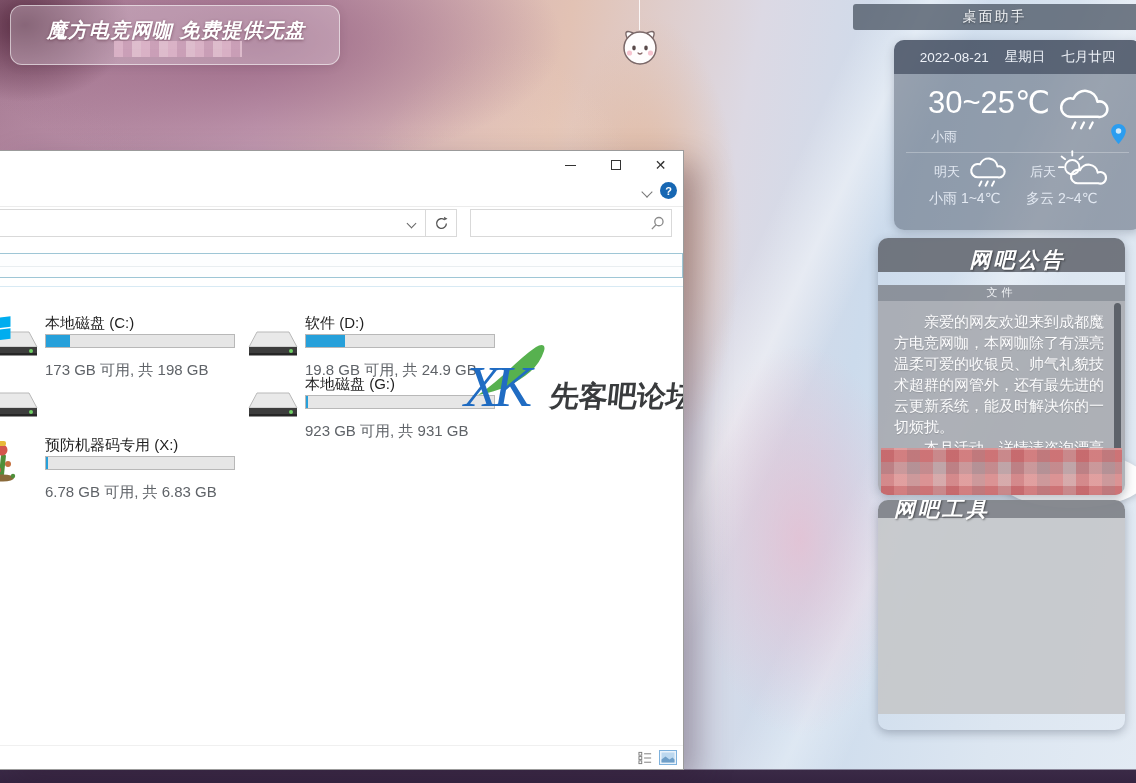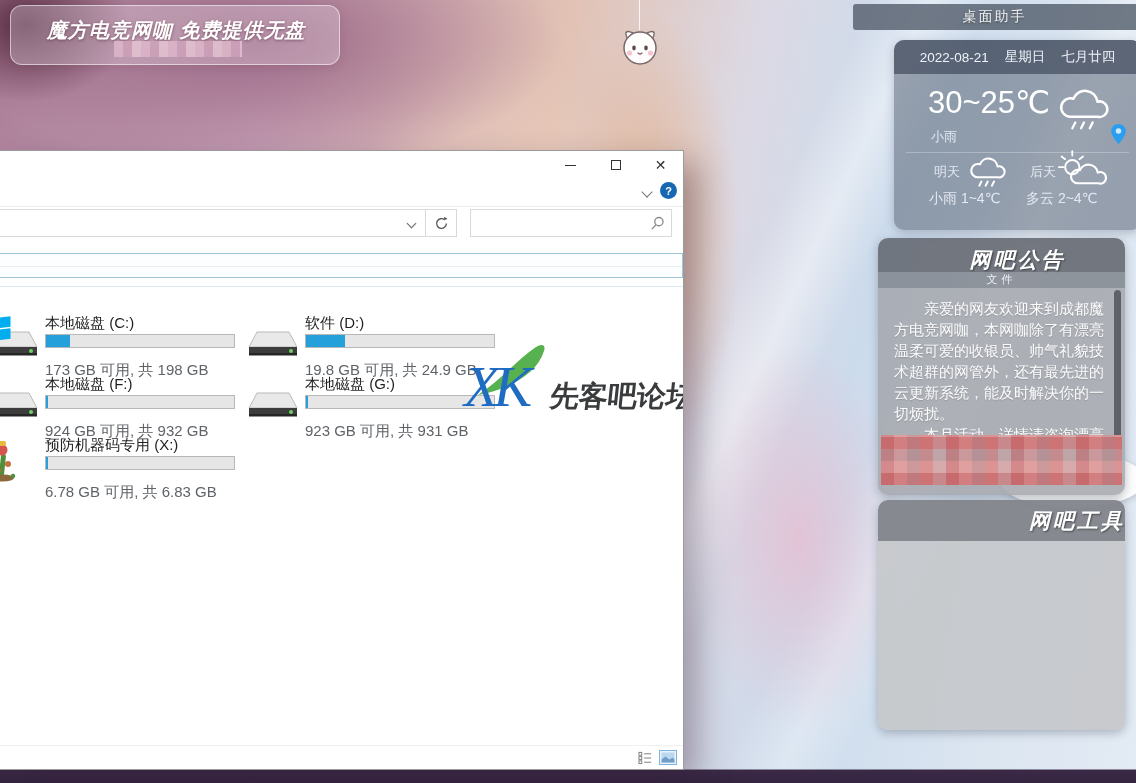--- a/index.html
+++ b/index.html
@@ -118,35 +118,35 @@
     border-radius:10px; overflow:hidden; box-shadow:0 3px 10px rgba(40,50,70,0.3);
   }
   .n-header {
     height:34px; background:rgba(104,109,117,0.92);
     display:flex; align-items:flex-end; justify-content:center;padding-left:32px;
   }
   .panel-title {
     font-size:21px; font-weight:bold; font-style:italic; color:#fff;
     letter-spacing:3px; text-shadow:1px 1px 2px rgba(0,0,0,0.45); line-height:1.2;
   }
-  .n-sub { height:16px; background:rgba(128,133,141,0.85); text-align:center; font-size:11px; color:#eef0f3; letter-spacing:4px; }
+  .n-sub { height:16px; background:rgba(128,133,141,0.85); text-align:center; font-size:11px; color:#eef0f3; letter-spacing:4px;margin-top:13px; }
   .n-body { position:relative; height:207px; background:rgba(164,167,172,0.86); padding:10px 16px 0 16px; }
   .n-body p { font-size:15px; line-height:21px; color:#fcfcfd; text-indent:2em; text-shadow:0 1px 1px rgba(0,0,0,0.15); }
   .n-scrollthumb { position:absolute; right:4px; top:2px; width:7px; height:150px; border-radius:4px; background:rgba(62,68,76,0.72); }
   .n-censor {
     position:absolute; left:3px; right:3px; bottom:10px; height:50px;
     background:
       repeating-linear-gradient(0deg, rgba(201,97,100,0.55) 0 12px, rgba(228,156,156,0.5) 12px 24px, rgba(180,140,145,0.45) 24px 36px),
       repeating-linear-gradient(90deg, #c4777b 0 13px, #dda3a3 13px 26px, #b5969a 26px 39px, #d28a8c 39px 52px, #c9b9bb 52px 65px);
   }
   .tools {
     position:absolute; left:878px; top:500px; width:247px; height:230px; z-index:2;
     border-radius:10px; overflow:hidden; box-shadow:0 3px 10px rgba(40,50,70,0.3);
   }
-  .t-header { height:41px; background:rgba(130,133,139,0.96); display:flex; align-items:center; justify-content:flex-end; }
+  .t-header { height:18px; background:rgba(130,133,139,0.96); display:flex; align-items:center; justify-content:flex-start;padding-left:16px; }
   .t-body { height:196px; background:rgba(198,200,203,0.94); }
   .blob { position:absolute; left:1000px; top:452px; width:145px; height:56px; background:#fdfdfd; border-radius:50%; z-index:1; box-shadow:0 2px 6px rgba(80,80,90,0.25); }
 </style>
 </head>
 <body>
 
 <div class="screen">
   <div class="wallpaper"></div>
 
   <div class="banner">
@@ -244,27 +244,20 @@
             <div class="d-usage">19.8 GB 可用, 共 24.9 GB</div>
           </div>
         </div>
         <div class="tile" style="left: -12px; top: 224px;">
           <div class="d-icon"><svg width="50" height="46" viewBox="0 0 50 46">
               <polygon points="9,16 41,16 49,31 1,31" fill="#e9e9e9" stroke="#b9b9b9" stroke-width="1"></polygon>
               <polygon points="1,31 49,31 49,38 1,38" fill="#3d3d3d"></polygon>
               <rect x="1" y="37" width="48" height="2.5" fill="#262626"></rect>
               <circle cx="43" cy="35" r="2" fill="#6fd065"></circle>
             </svg></div>
-          <div class="d-info">
-            <div class="d-name">本地磁盘 (F:)</div>
-            <div class="d-bar">
-              <div class="d-fill" style="width: 0.9%;"></div>
-            </div>
-            <div class="d-usage">924 GB 可用, 共 932 GB</div>
-          </div>
         </div>
         <div class="tile" style="left: 248px; top: 224px;">
           <div class="d-icon"><svg width="50" height="46" viewBox="0 0 50 46">
               <polygon points="9,16 41,16 49,31 1,31" fill="#e9e9e9" stroke="#b9b9b9" stroke-width="1"></polygon>
               <polygon points="1,31 49,31 49,38 1,38" fill="#3d3d3d"></polygon>
               <rect x="1" y="37" width="48" height="2.5" fill="#262626"></rect>
               <circle cx="43" cy="35" r="2" fill="#6fd065"></circle>
             </svg></div>
           <div class="d-info">
             <div class="d-name">本地磁盘 (G:)</div>

